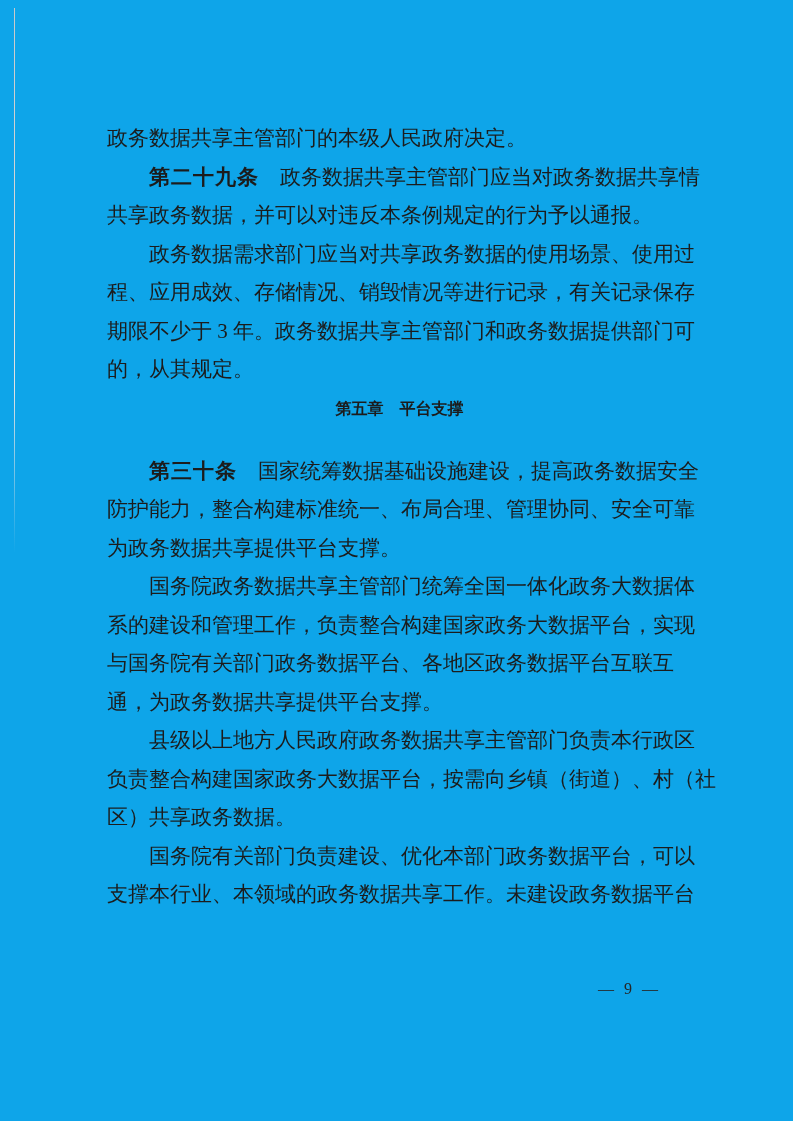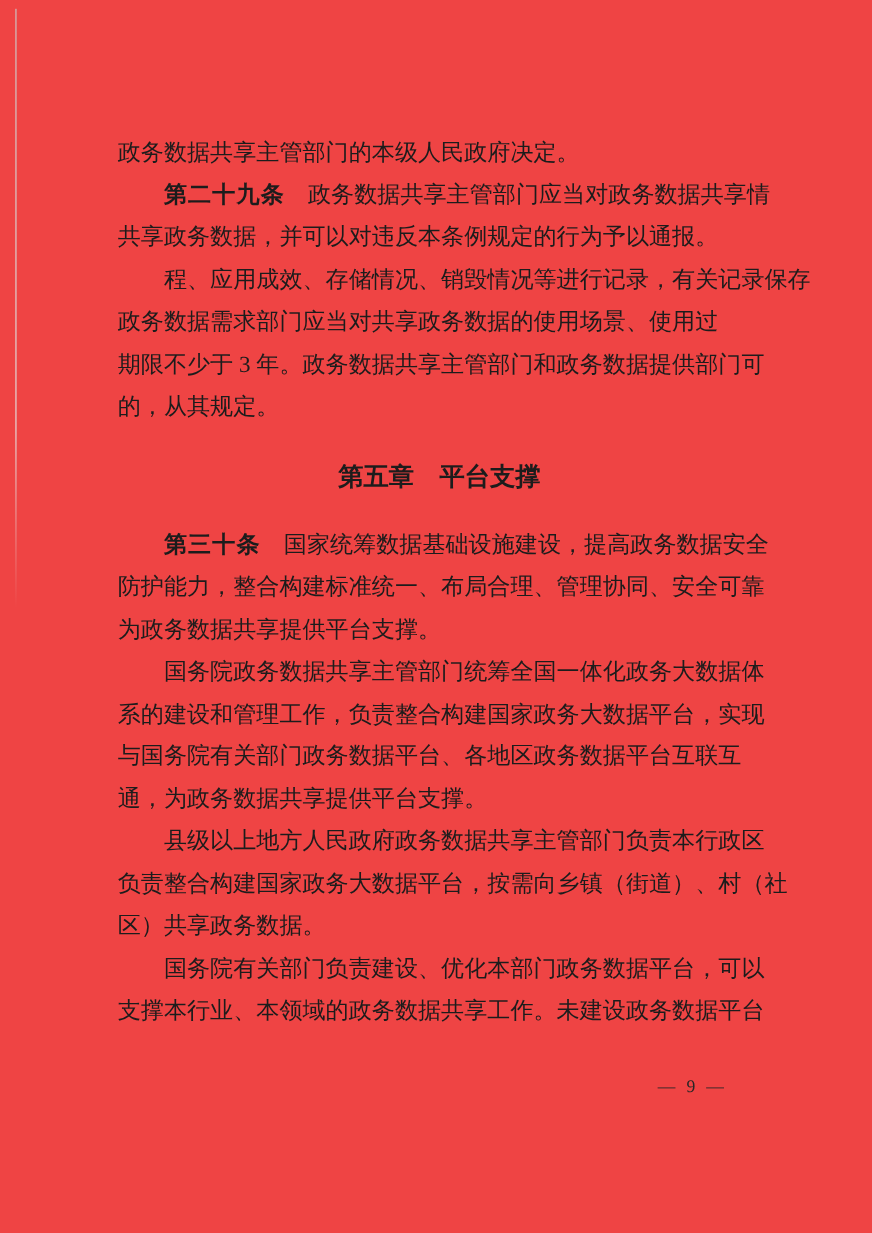--- a/index.html
+++ b/index.html
@@ -4,21 +4,21 @@
 <style>
   html, body {
     margin: 0;
     padding: 0;
     background: #ffffff;
   }
   .page {
     position: relative;
     width: 793px;
     height: 1121px;
-    background: #ef4444;
+    background: #0ea5e9;
     overflow: hidden;
     font-family: "Liberation Serif", "DejaVu Serif", serif;
     color: #1c1c1c;
   }
   
   .scan-edge-line {
     position: absolute;
     left: 14px;
     top: 8px;
     width: 1px;
@@ -43,23 +43,22 @@
   }
   .lead {
     font-weight: bold;
     font-family: "Liberation Sans", "DejaVu Sans", sans-serif;
     letter-spacing: 1px;
   }
   .para.heading {
     text-align: center;
     font-weight: bold;
     font-family: "Liberation Sans", "DejaVu Sans", sans-serif;
-    font-size: 23px;
+    font-size: 16px;
     line-height: 40px;
-    margin-top: 24px;
     margin-bottom: 23px;
   }
   .para.heading .line {
     height: 40px;
   }
   .page-number {
     position: absolute;
     top: 980px;
     left: 598px;
     font-size: 16px;
@@ -75,22 +74,22 @@
   <div class="scan-edge-line"></div>
   <div class="doc-body">
       <div class="para body">
         <div class="line">政务数据共享主管部门的本级人民政府决定。</div>
       </div>
       <div class="para body indent">
         <div class="line"><span class="lead">第二十九条</span>　政务数据共享主管部门应当对政务数据共享情</div>
         <div class="line">共享政务数据，并可以对违反本条例规定的行为予以通报。</div>
       </div>
       <div class="para body indent">
+        <div class="line">政务数据需求部门应当对共享政务数据的使用场景、使用过</div>
         <div class="line">程、应用成效、存储情况、销毁情况等进行记录，有关记录保存</div>
-        <div class="line">政务数据需求部门应当对共享政务数据的使用场景、使用过</div>
         <div class="line">期限不少于 3 年。政务数据共享主管部门和政务数据提供部门可</div>
         <div class="line">的，从其规定。</div>
       </div>
       <div class="para heading">
         <div class="line">第五章　平台支撑</div>
       </div>
       <div class="para body indent">
         <div class="line"><span class="lead">第三十条</span>　国家统筹数据基础设施建设，提高政务数据安全</div>
         <div class="line">防护能力，整合构建标准统一、布局合理、管理协同、安全可靠</div>
         <div class="line">为政务数据共享提供平台支撑。</div>

